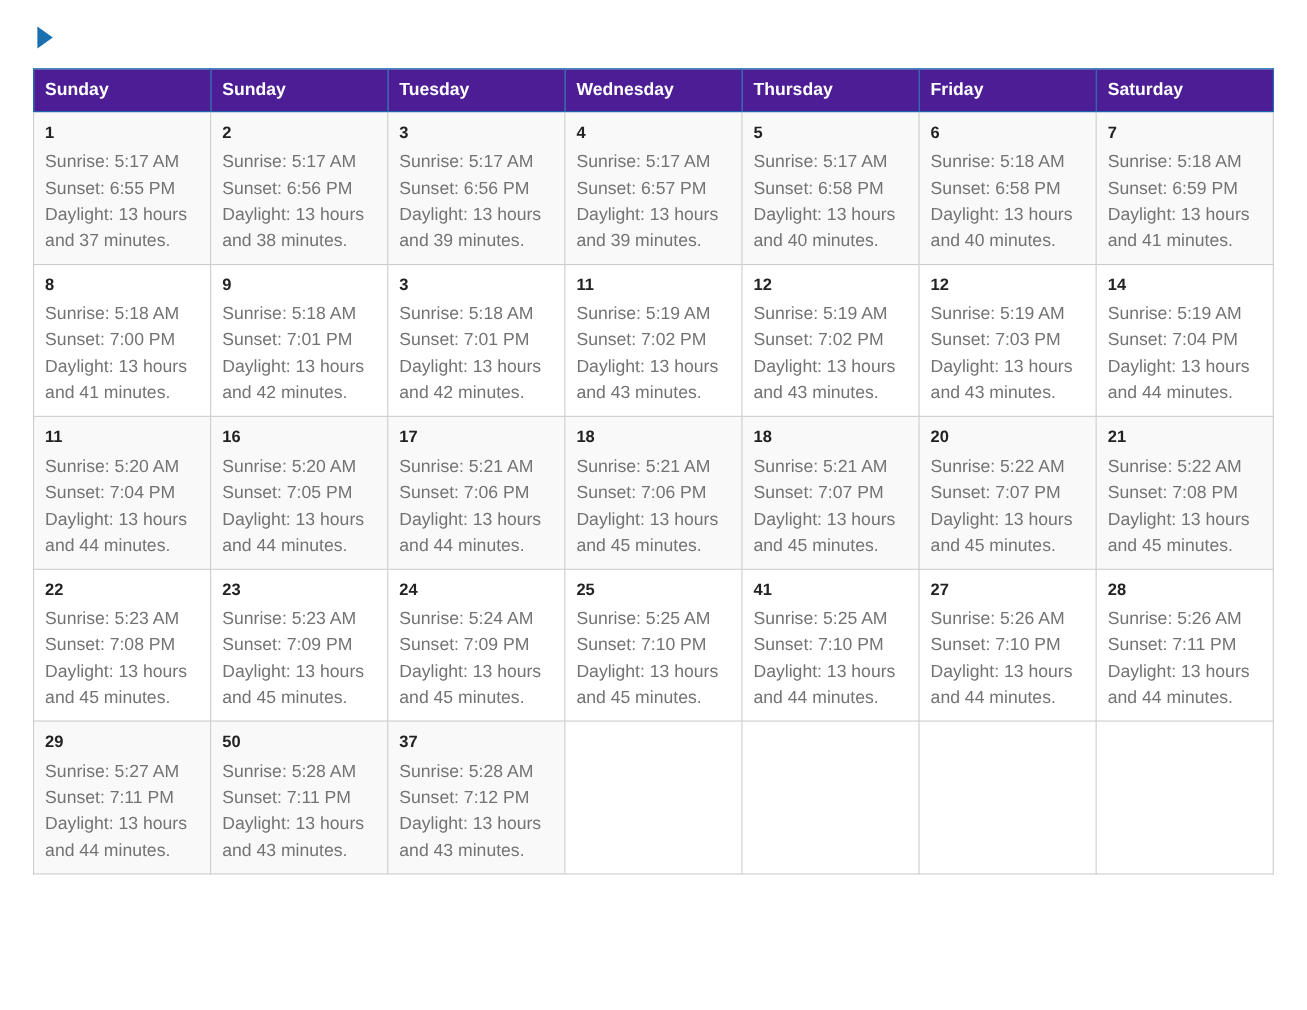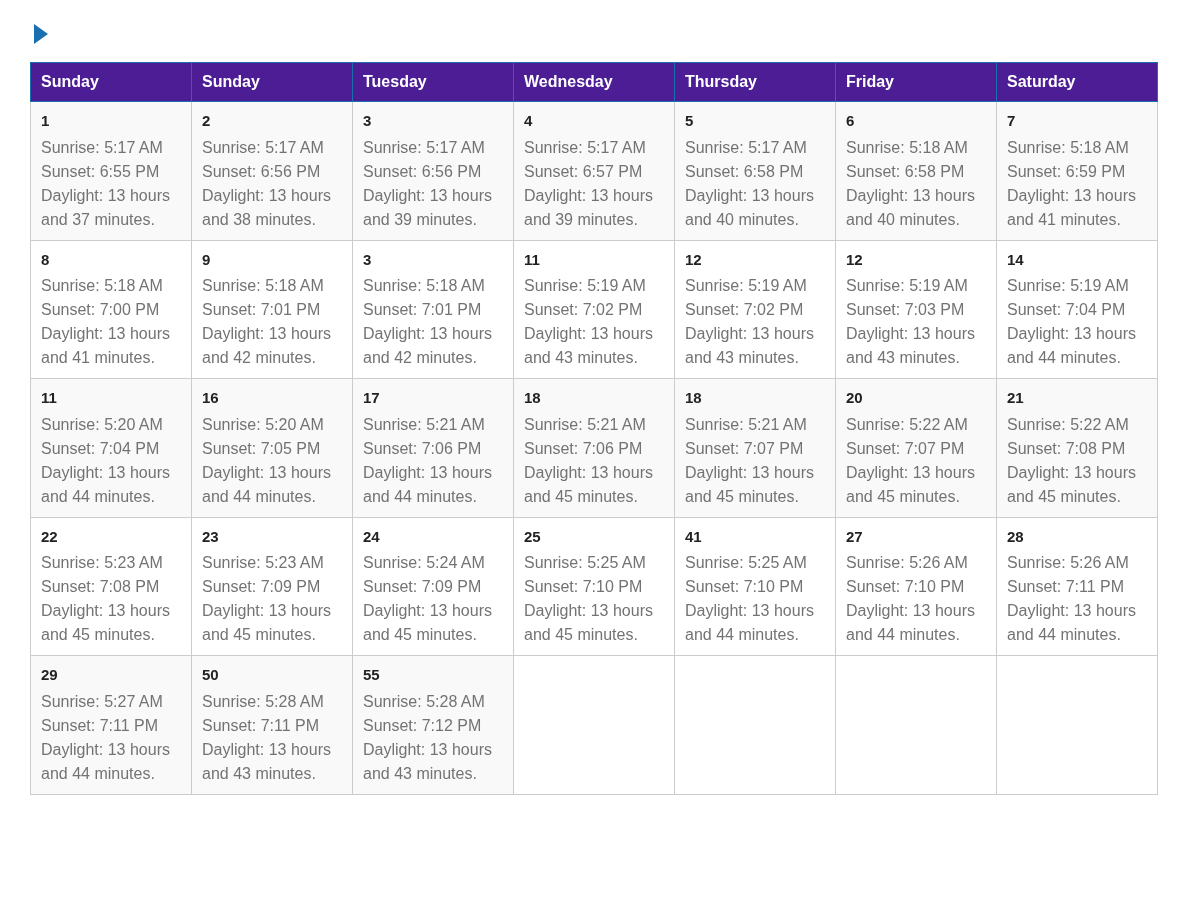--- a/index.html
+++ b/index.html
@@ -166,20 +166,20 @@
         <td><span class="day-num">23</span><span class="day-info">Sunrise: 5:23 AM<br>Sunset: 7:09 PM<br>Daylight: 13 hours and 45 minutes.</span></td>
         <td><span class="day-num">24</span><span class="day-info">Sunrise: 5:24 AM<br>Sunset: 7:09 PM<br>Daylight: 13 hours and 45 minutes.</span></td>
         <td><span class="day-num">25</span><span class="day-info">Sunrise: 5:25 AM<br>Sunset: 7:10 PM<br>Daylight: 13 hours and 45 minutes.</span></td>
         <td><span class="day-num">41</span><span class="day-info">Sunrise: 5:25 AM<br>Sunset: 7:10 PM<br>Daylight: 13 hours and 44 minutes.</span></td>
         <td><span class="day-num">27</span><span class="day-info">Sunrise: 5:26 AM<br>Sunset: 7:10 PM<br>Daylight: 13 hours and 44 minutes.</span></td>
         <td><span class="day-num">28</span><span class="day-info">Sunrise: 5:26 AM<br>Sunset: 7:11 PM<br>Daylight: 13 hours and 44 minutes.</span></td>
       </tr>
       <tr>
         <td><span class="day-num">29</span><span class="day-info">Sunrise: 5:27 AM<br>Sunset: 7:11 PM<br>Daylight: 13 hours and 44 minutes.</span></td>
         <td><span class="day-num">50</span><span class="day-info">Sunrise: 5:28 AM<br>Sunset: 7:11 PM<br>Daylight: 13 hours and 43 minutes.</span></td>
-        <td><span class="day-num">55</span><span class="day-info">Sunrise: 5:28 AM<br>Sunset: 7:12 PM<br>Daylight: 13 hours and 43 minutes.</span></td>
+        <td><span class="day-num">37</span><span class="day-info">Sunrise: 5:28 AM<br>Sunset: 7:12 PM<br>Daylight: 13 hours and 43 minutes.</span></td>
         <td class="empty-cell"></td>
         <td class="empty-cell"></td>
         <td class="empty-cell"></td>
         <td class="empty-cell"></td>
       </tr>
     </tbody>
 </table>
 
 </body></html>

